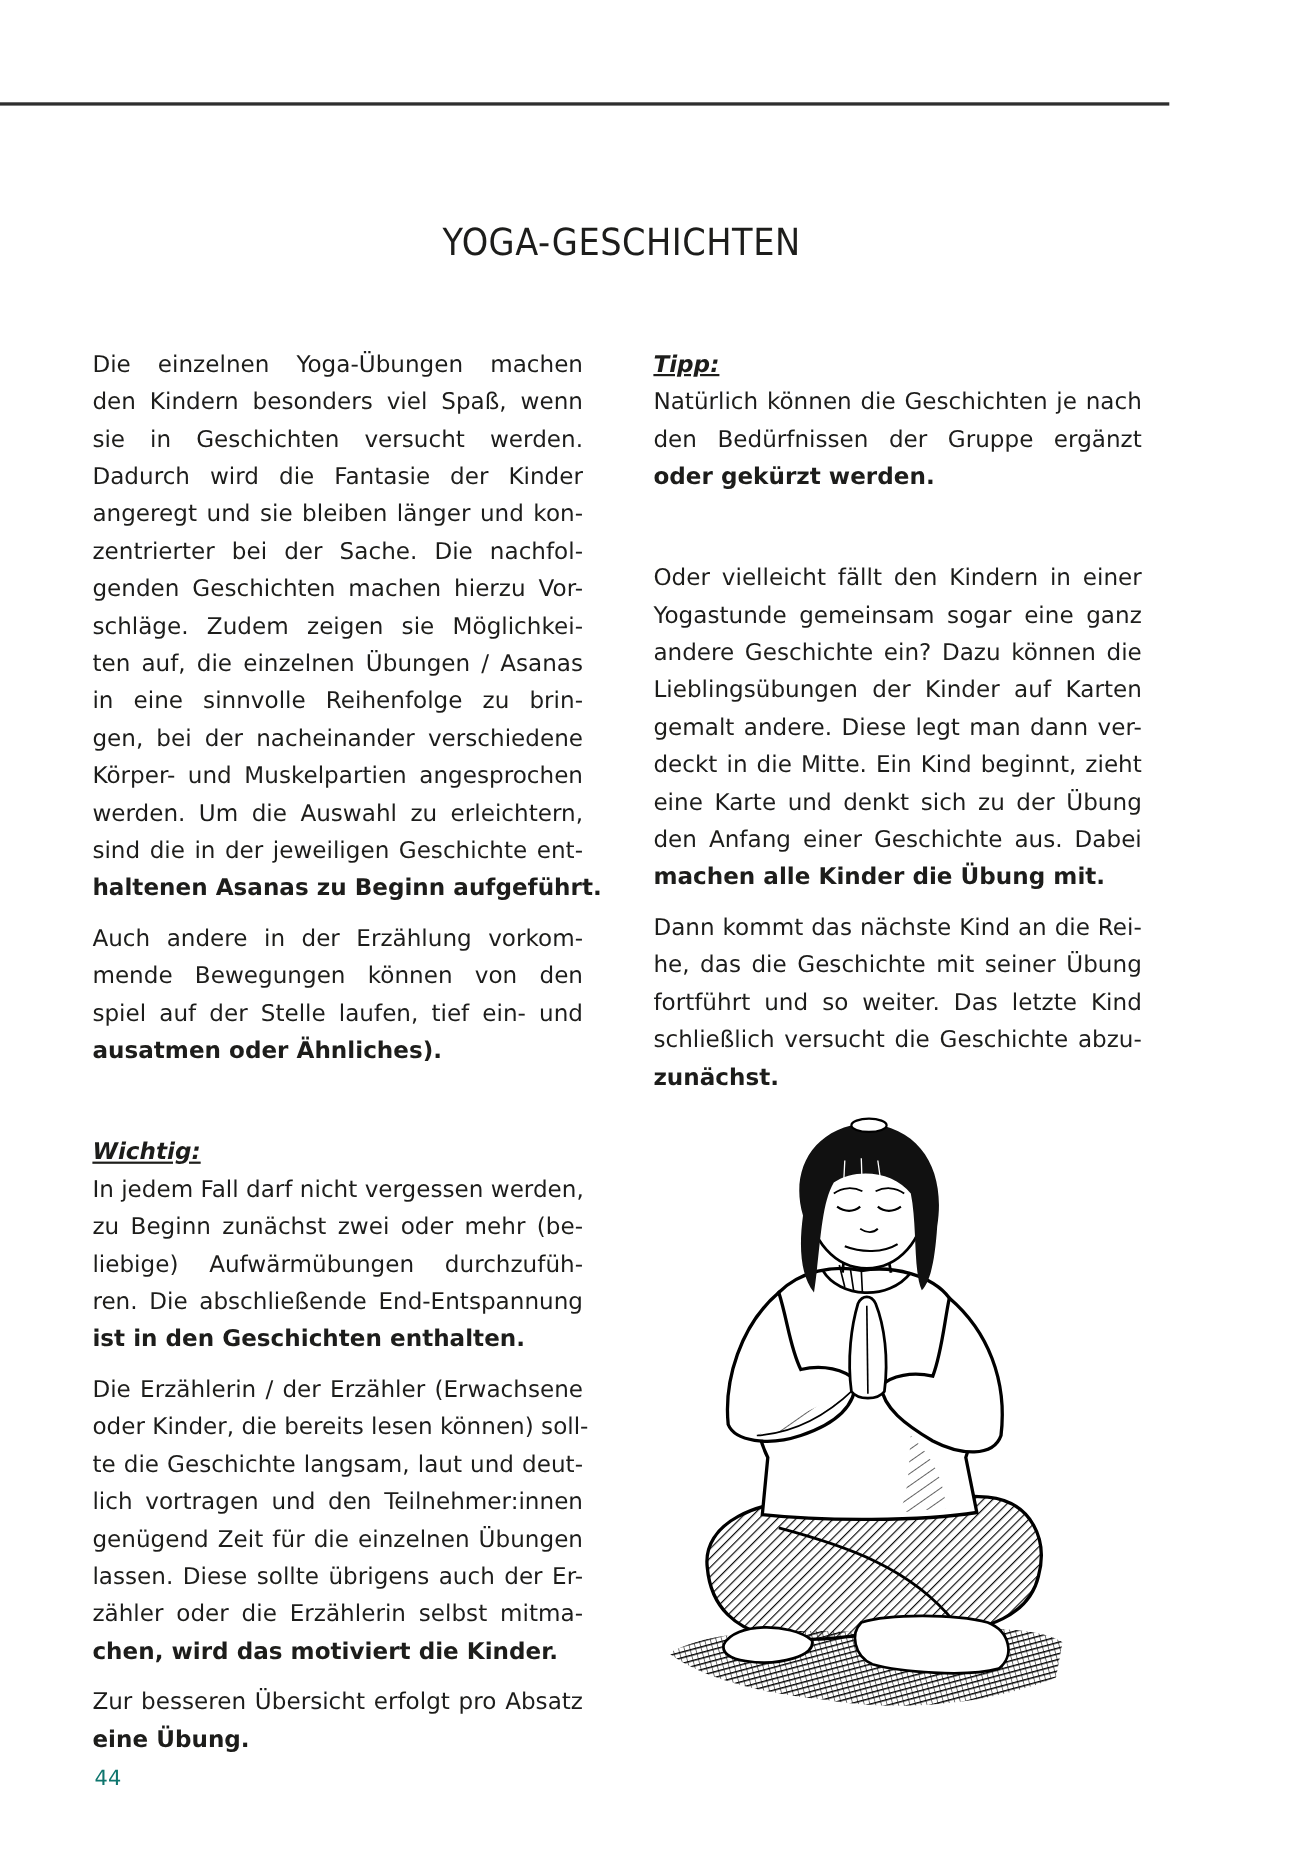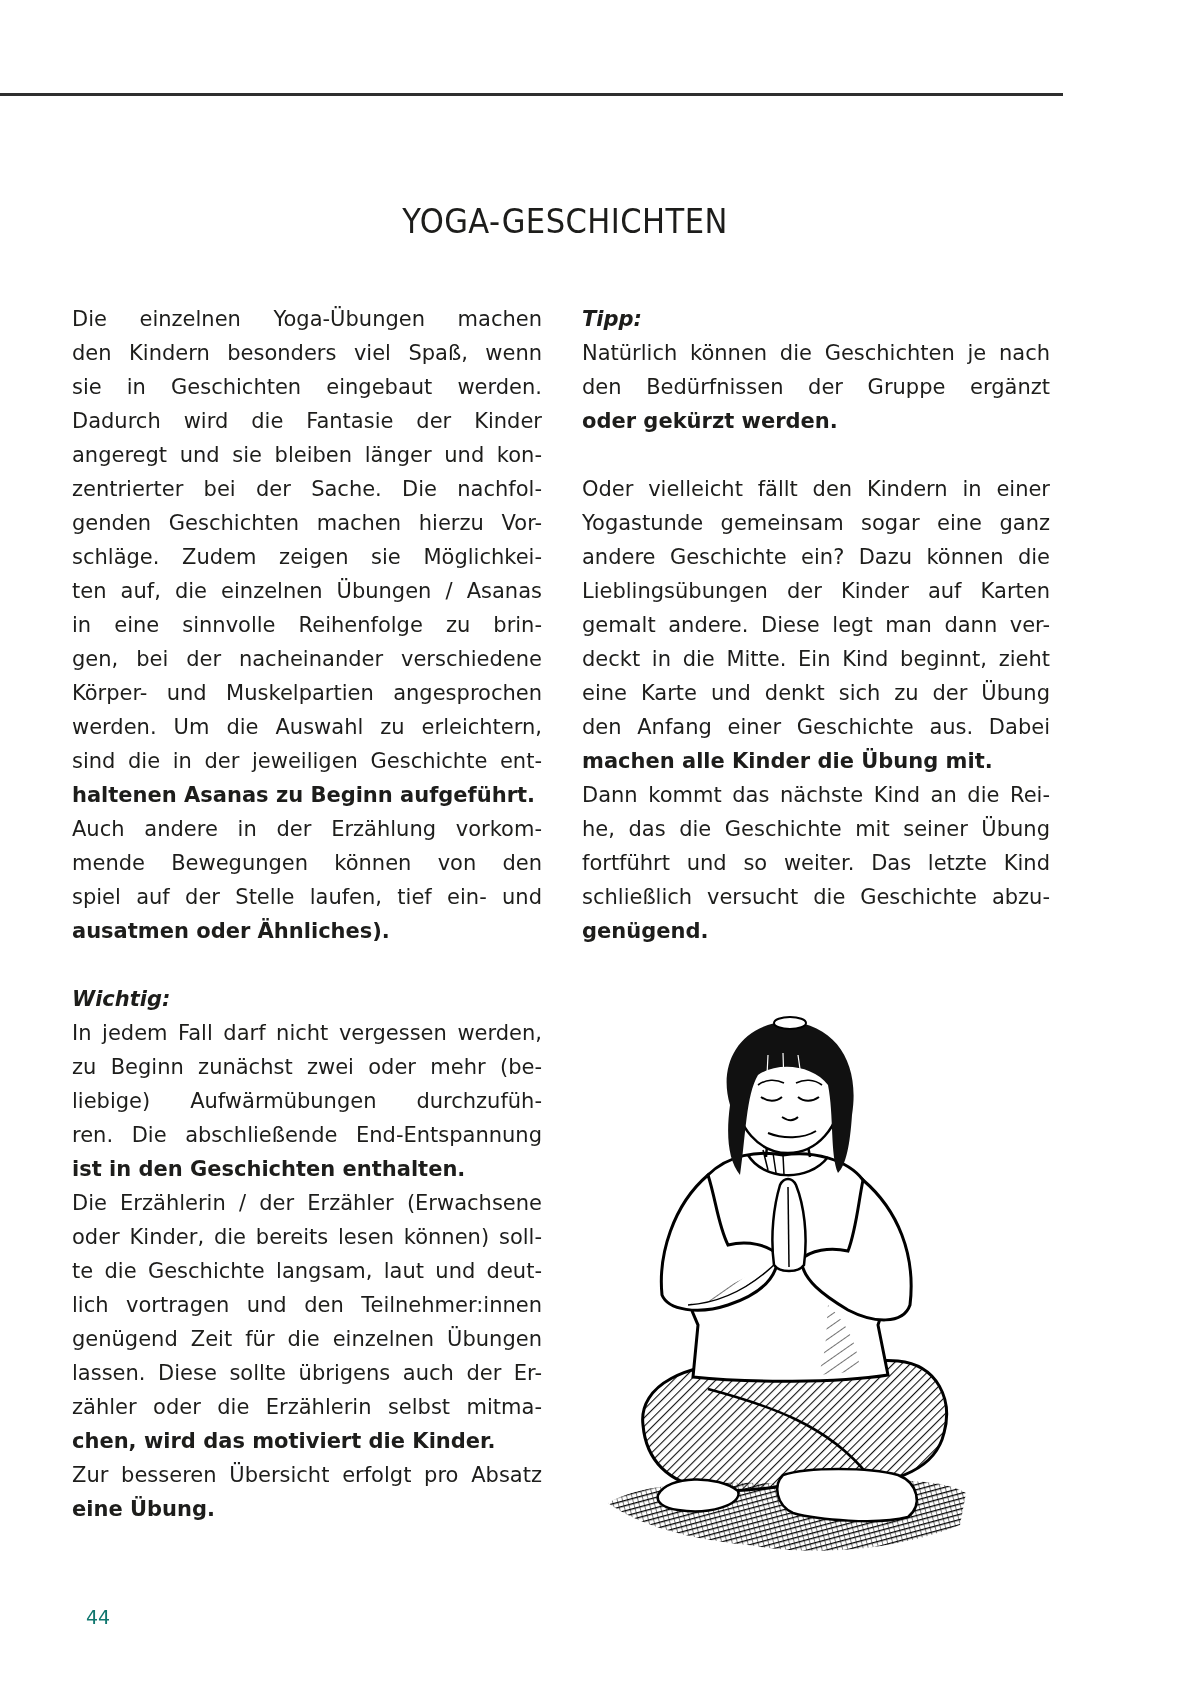--- a/index.html
+++ b/index.html
@@ -16,24 +16,24 @@
     position: absolute; left: 0; top: 178px; width: 1130px; text-align: center;
     font-size: 34px; letter-spacing: 0.5px; font-weight: 400; color: #1d1d1b;
     transform: scaleX(0.9); transform-origin: 565px 0;
   }
   .col {
     position: absolute; font-size: 21px; line-height: 34px;
     text-align: justify; hyphens: manual;
   }
   .col-left { left: 72px; top: 302px; width: 470px; }
   .col-right { left: 582px; top: 302px; width: 468px; }
-  .col p { margin: 0; }
+  .col p { margin: 12px; }
   .col .gap { height: 34px; }
   .label {
-    font-style: italic; font-weight: 700; display: block;
+    font-style: italic; font-weight: 700; display: block; text-decoration: underline;
   }
   .line { display: block; text-align: justify; text-align-last: justify; white-space: nowrap; }
   .line.last { text-align-last: left; font-weight: bold; }
   .illustration {
     position: absolute; left: 598px; top: 1005px; width: 370px; height: 560px;
   }
   .page-number {
     position: absolute; left: 86px; top: 1606px; font-size: 19px; color: #0f766e;
   }
 </style>
@@ -41,21 +41,21 @@
 <body>
 
 <div class="top-rule"></div>
 
 <h1 class="page-title">YOGA-GESCHICHTEN</h1>
 
 <div class="col col-left">
   <p>
     <span class="line">Die einzelnen Yoga-Übungen machen</span>
     <span class="line">den Kindern besonders viel Spaß, wenn</span>
-    <span class="line">sie in Geschichten eingebaut werden.</span>
+    <span class="line">sie in Geschichten versucht werden.</span>
     <span class="line">Dadurch wird die Fantasie der Kinder</span>
     <span class="line">angeregt und sie bleiben länger und kon-</span>
     <span class="line">zentrierter bei der Sache. Die nachfol-</span>
     <span class="line">genden Geschichten machen hierzu Vor-</span>
     <span class="line">schläge. Zudem zeigen sie Möglichkei-</span>
     <span class="line">ten auf, die einzelnen Übungen / Asanas</span>
     <span class="line">in eine sinnvolle Reihenfolge zu brin-</span>
     <span class="line">gen, bei der nacheinander verschiedene</span>
     <span class="line">Körper- und Muskelpartien angesprochen</span>
     <span class="line">werden. Um die Auswahl zu erleichtern,</span>
@@ -110,21 +110,21 @@
     <span class="line">deckt in die Mitte. Ein Kind beginnt, zieht</span>
     <span class="line">eine Karte und denkt sich zu der Übung</span>
     <span class="line">den Anfang einer Geschichte aus. Dabei</span>
     <span class="line last">machen alle Kinder die Übung mit.</span>
   </p>
   <p>
     <span class="line">Dann kommt das nächste Kind an die Rei-</span>
     <span class="line">he, das die Geschichte mit seiner Übung</span>
     <span class="line">fortführt und so weiter. Das letzte Kind</span>
     <span class="line">schließlich versucht die Geschichte abzu-</span>
-    <span class="line last">genügend.</span>
+    <span class="line last">zunächst.</span>
   </p>
 </div>
 
 <div class="illustration">
   <svg width="370" height="560" viewBox="0 0 370 560">
     <defs>
       <pattern id="hatch" width="6" height="6" patternUnits="userSpaceOnUse" patternTransform="rotate(45)">
         <line x1="0" y1="0" x2="0" y2="6" stroke="#111" stroke-width="2.2"></line>
       </pattern>
       <pattern id="hatchLight" width="9" height="9" patternUnits="userSpaceOnUse" patternTransform="rotate(55)">

